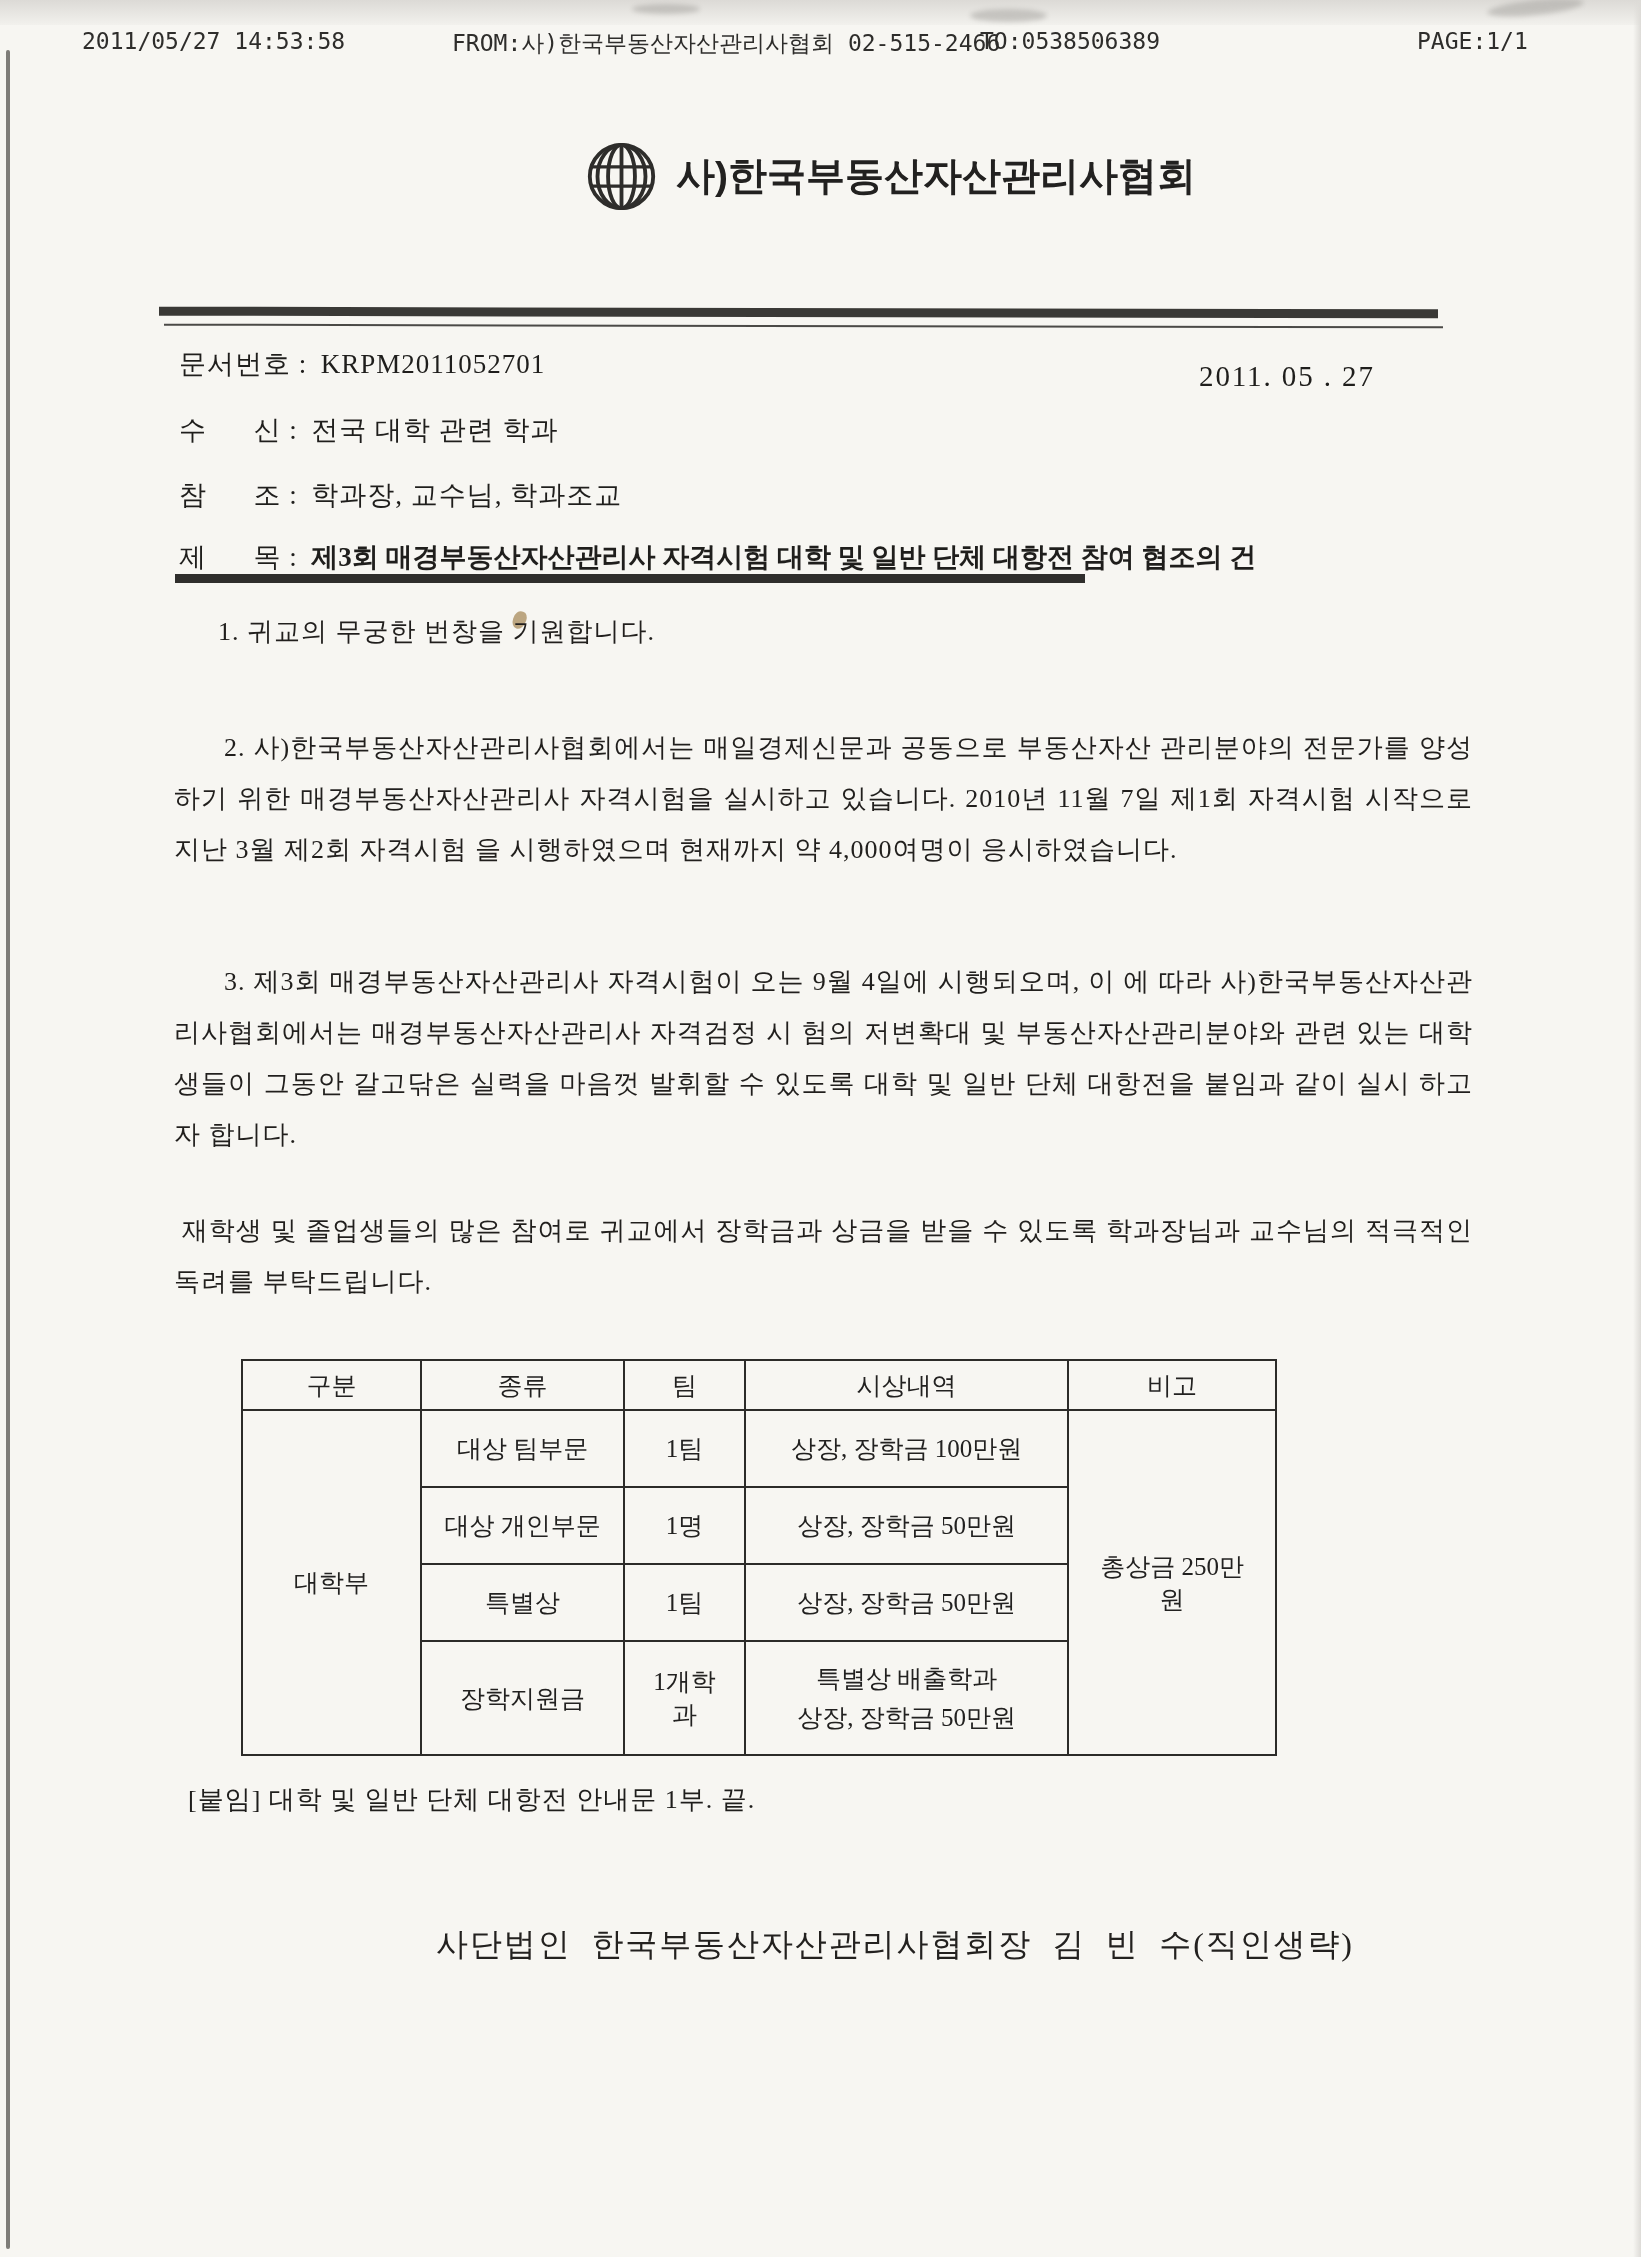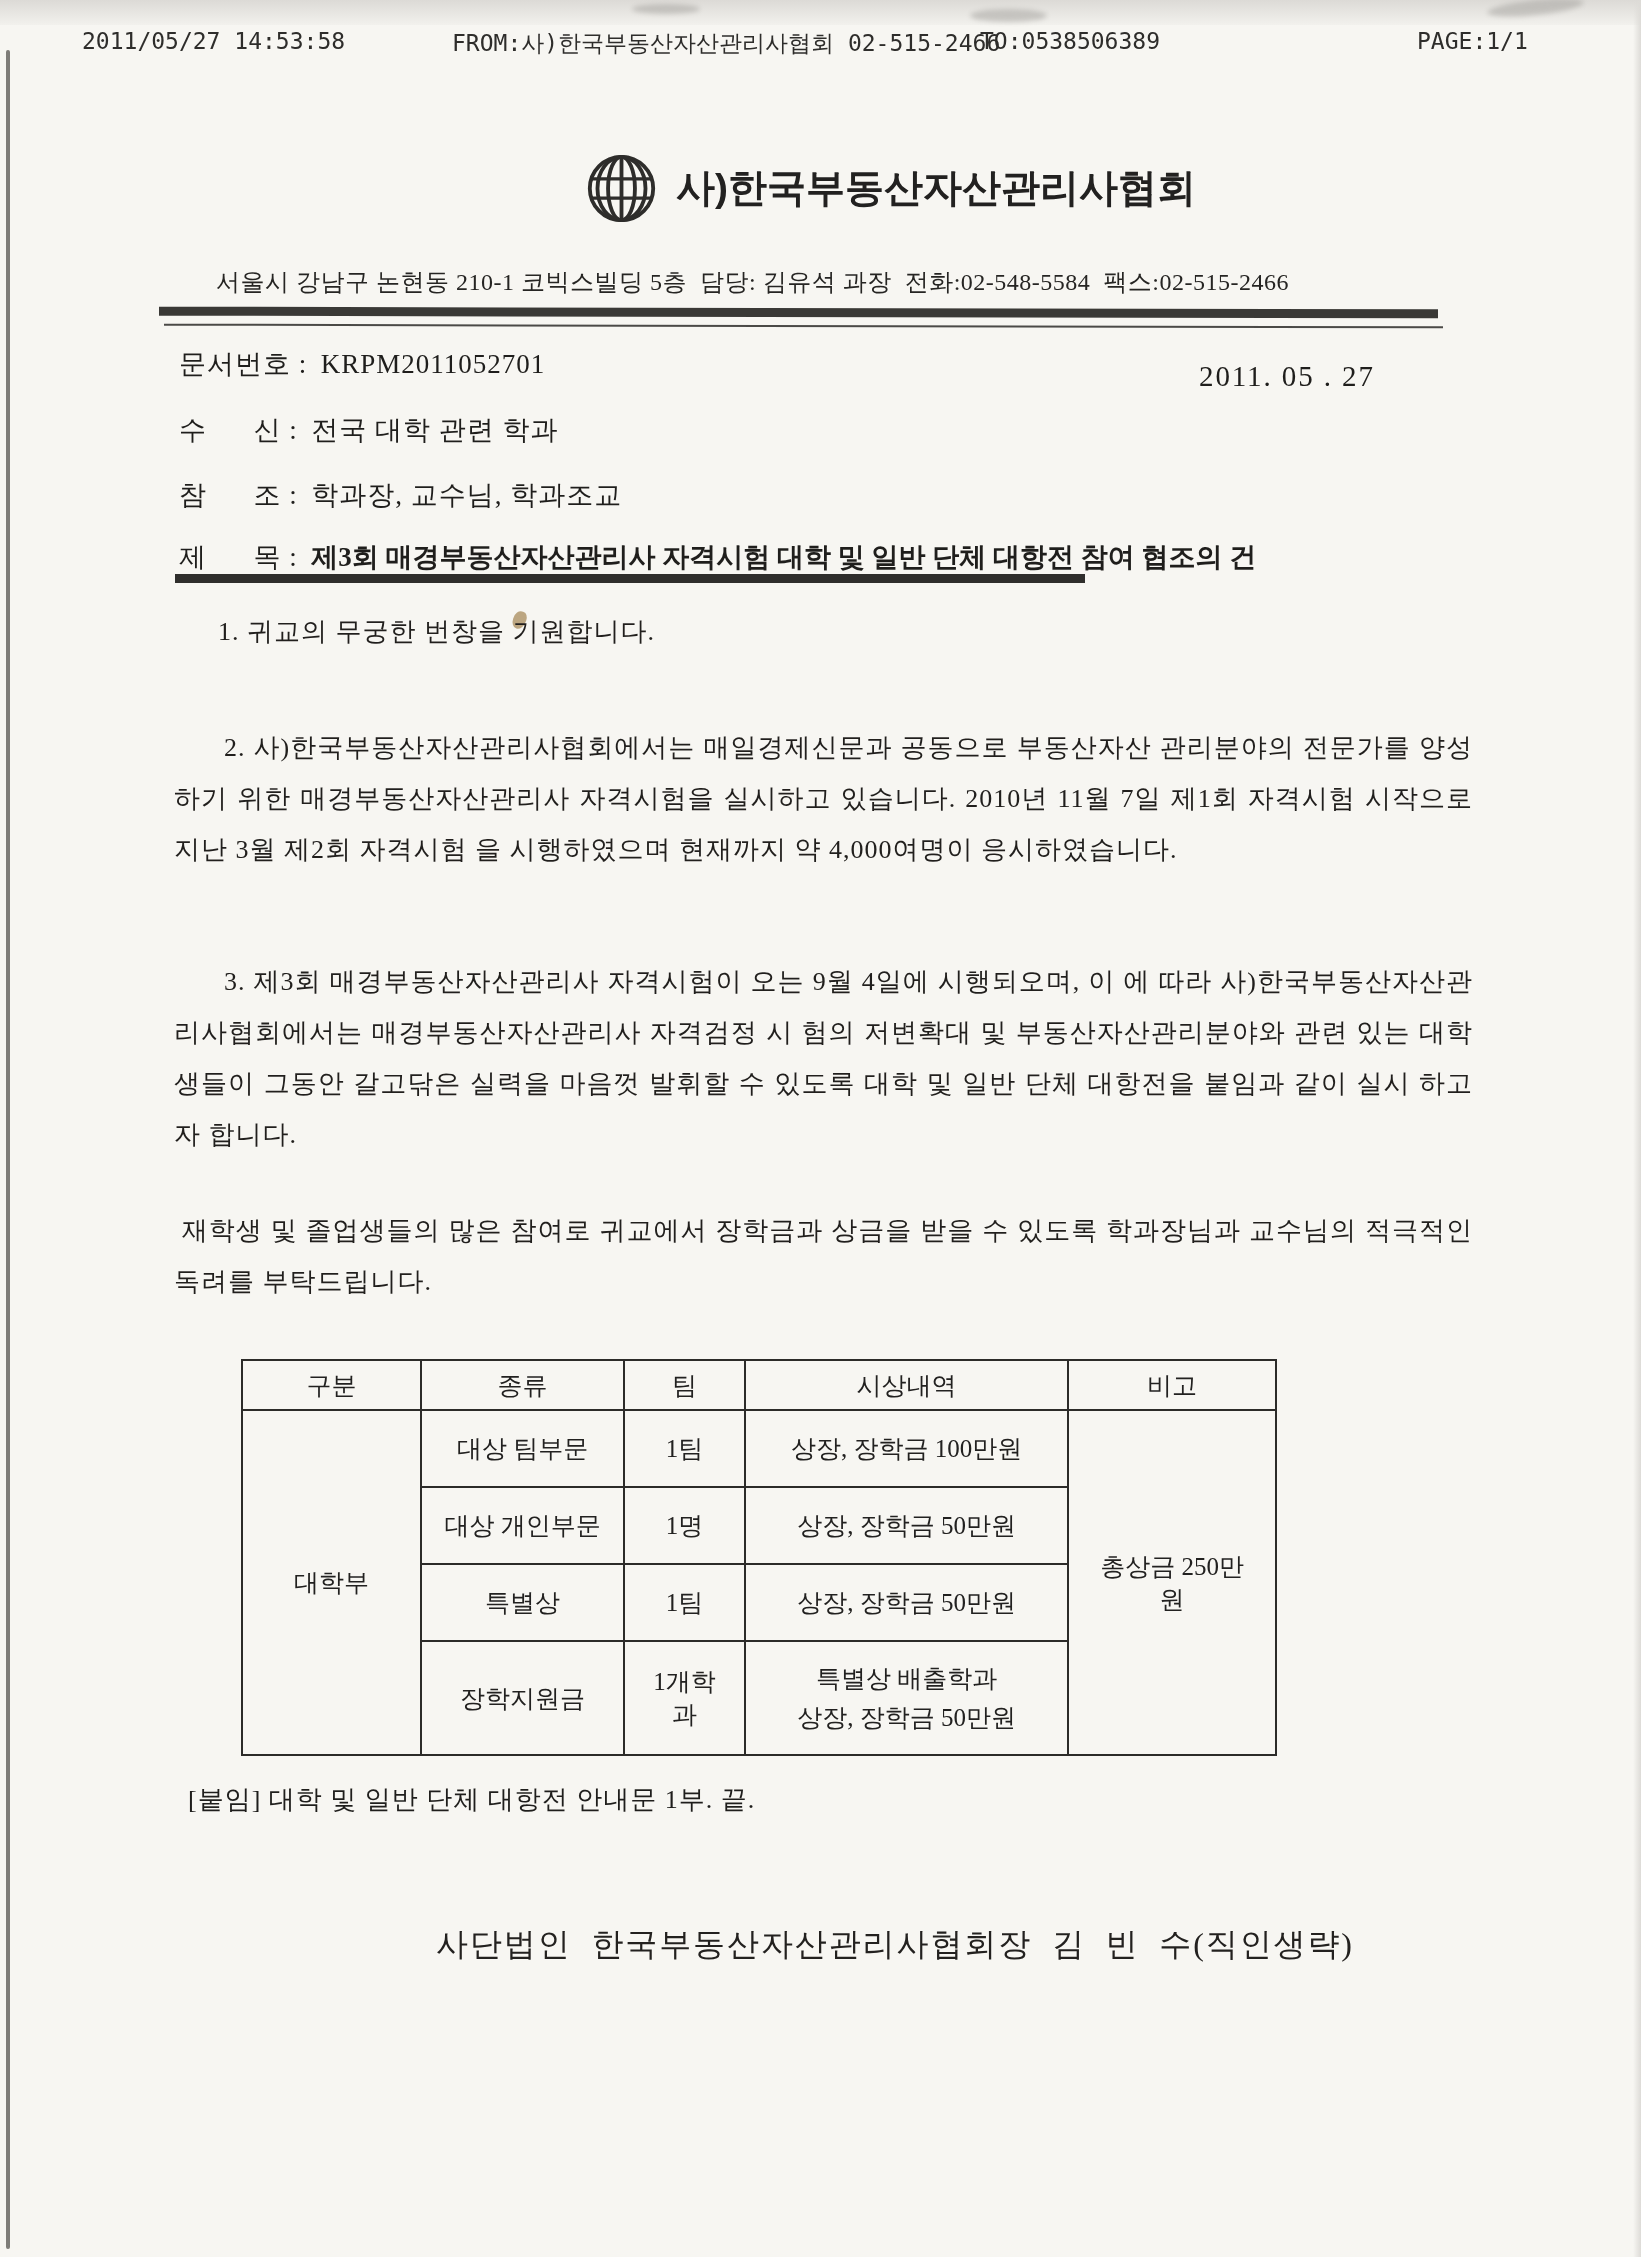--- a/index.html
+++ b/index.html
@@ -42,21 +42,21 @@
     font-family:"DejaVu Sans Mono",monospace;
     font-size:23px; color:#2e2d2b;
   }
   .fax-header span { position:absolute; top:0; }
   .fax-datetime { left:82px; }
   .fax-from     { left:452px; }
   .fax-to       { left:980px; }
   .fax-page     { left:1417px; }
 
   
-  .letterhead { position:absolute; top:147px; left:0; width:100%; height:87px; }
+  .letterhead { position:absolute; top:135px; left:0; width:100%; height:87px; }
   .logo { position:absolute; left:585px; top:4.8px; width:73px; height:73px; }
   .org-name {
     position:absolute; left:676px; top:13.5px;
     font-family:"Liberation Sans","DejaVu Sans",sans-serif;
     font-weight:bold; font-size:39px; letter-spacing:0px; color:#222120;
   }
   .address-line {
     position:absolute; top:266px; left:216px;
     font-size:24px; letter-spacing:0.5px; color:#262523;
   }
@@ -145,21 +145,20 @@
           <circle cx="38" cy="38" r="33"></circle>
           <ellipse cx="38" cy="38" rx="14" ry="33"></ellipse>
           <ellipse cx="38" cy="38" rx="25" ry="33"></ellipse>
           <path d="M6 28 H70 M6 48 H70" stroke-width="3.5"></path>
           <line x1="38" y1="5" x2="38" y2="71" stroke-width="4"></line>
         </g>
       </svg>
     </span>
     <span class="org-name">사)한국부동산자산관리사협회</span>
   </div>
-  <div class="address-line pre">서울시 강남구 논현동 210-1 코빅스빌딩 5층  담당: 김유석 과장  전화:02-548-5584  팩스:02-515-2466</div>
   <div class="rule-thick"></div>
   <div class="rule-thin"></div>
 
   <div class="doc-row doc-no-row">
     <span class="doc-label pre">문서번호 :</span><span class="doc-value pre">KRPM2011052701</span>
   </div>
   <div class="doc-date pre">2011. 05 . 27</div>
 
   <div class="doc-row recipient-row">
     <span class="doc-label pre">수      신 :</span><span class="doc-value pre">전국 대학 관련 학과</span>

